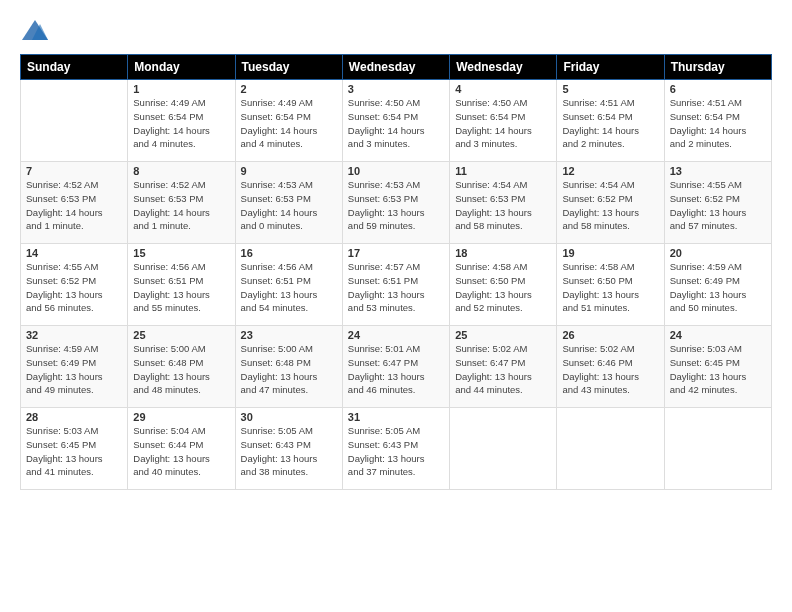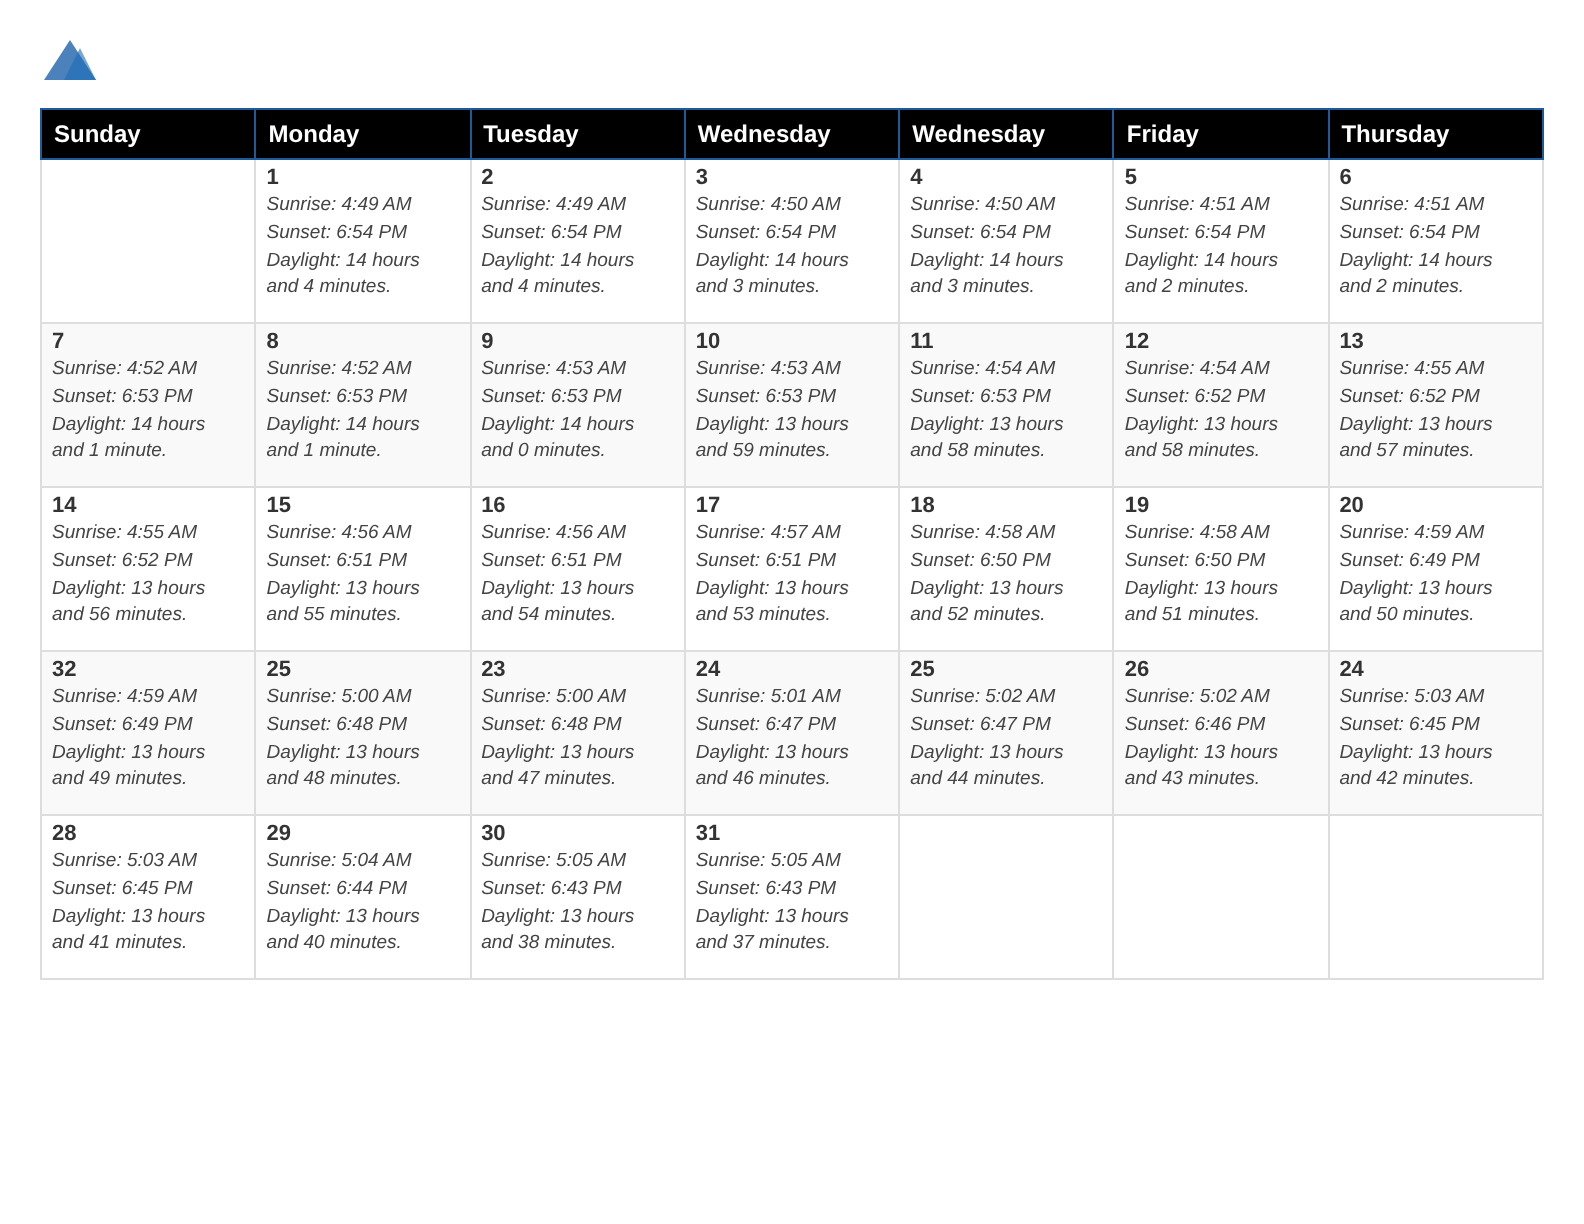--- a/index.html
+++ b/index.html
@@ -90,21 +90,20 @@
       font-size: 11px;
       font-weight: bold;
       color: #333;
       display: block;
       margin-bottom: 1px;
     }
     .day-info {
       font-size: 9.5px;
       color: #444;
       line-height: 1.45;
-      font-style: italic;
     }
     .empty-cell {
       background: #fff !important;
     }
   </style>
 </head>
 <body>
 
 <div class="page">
   <div class="header">

